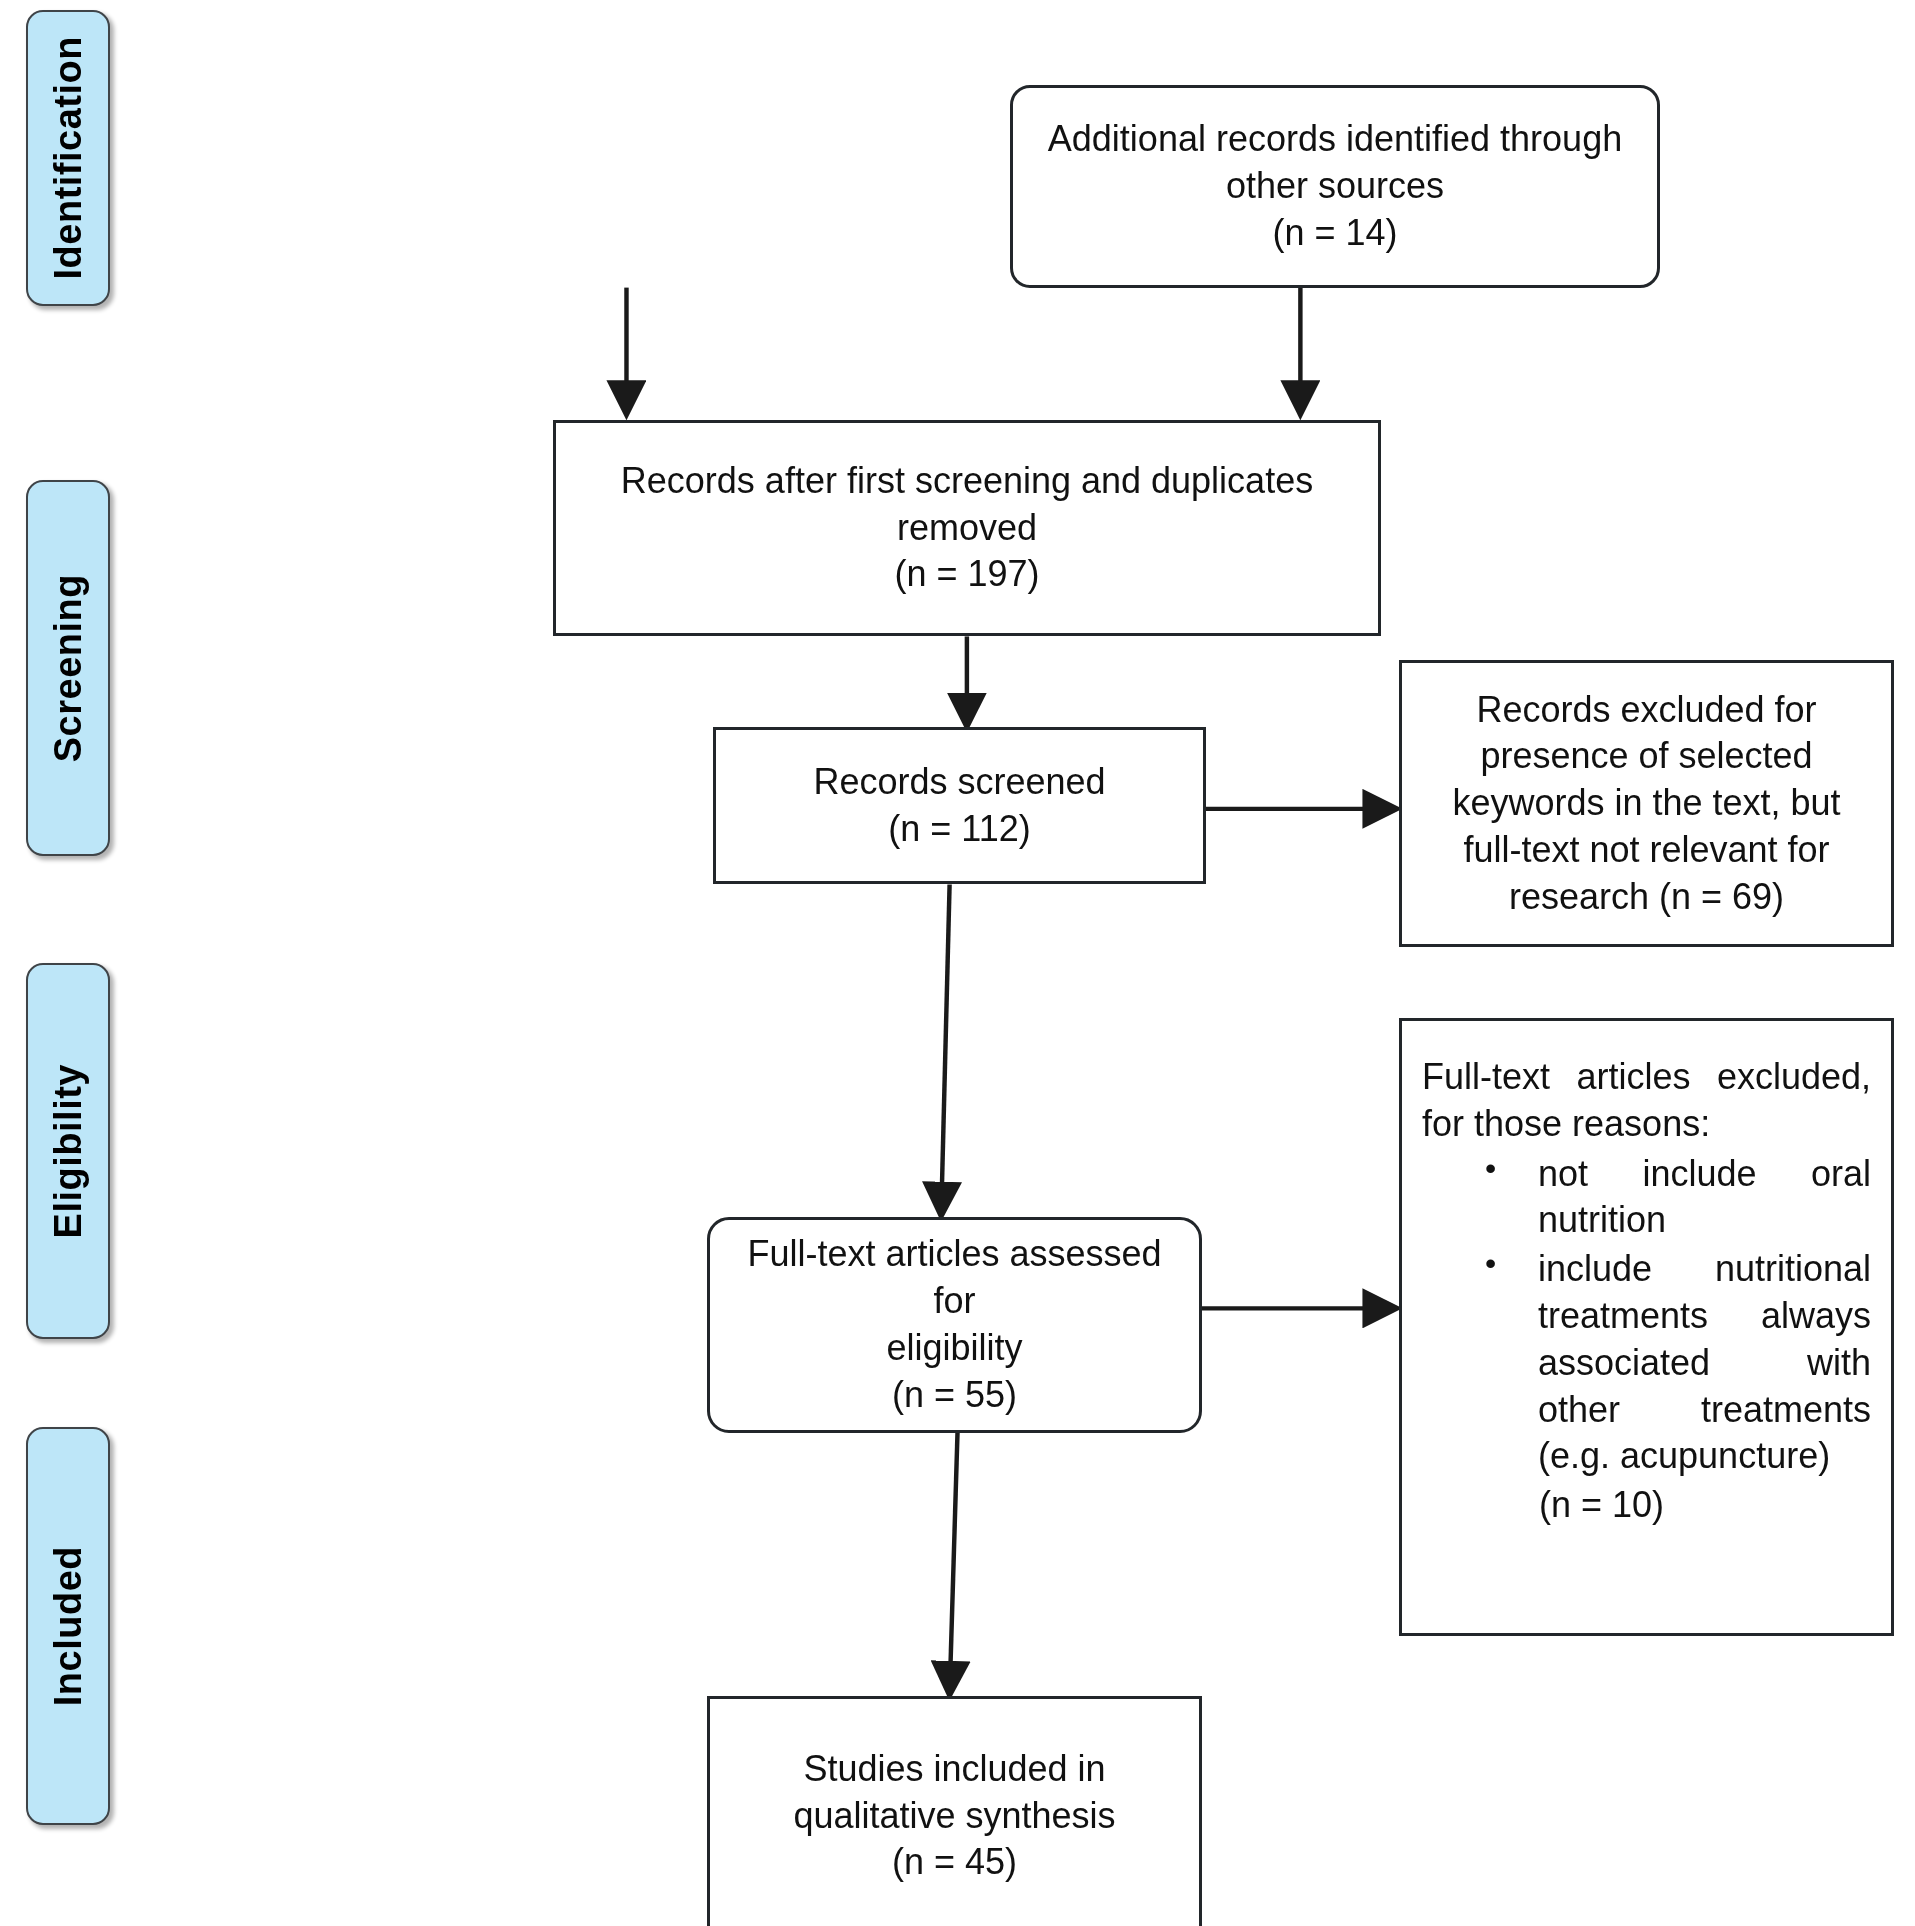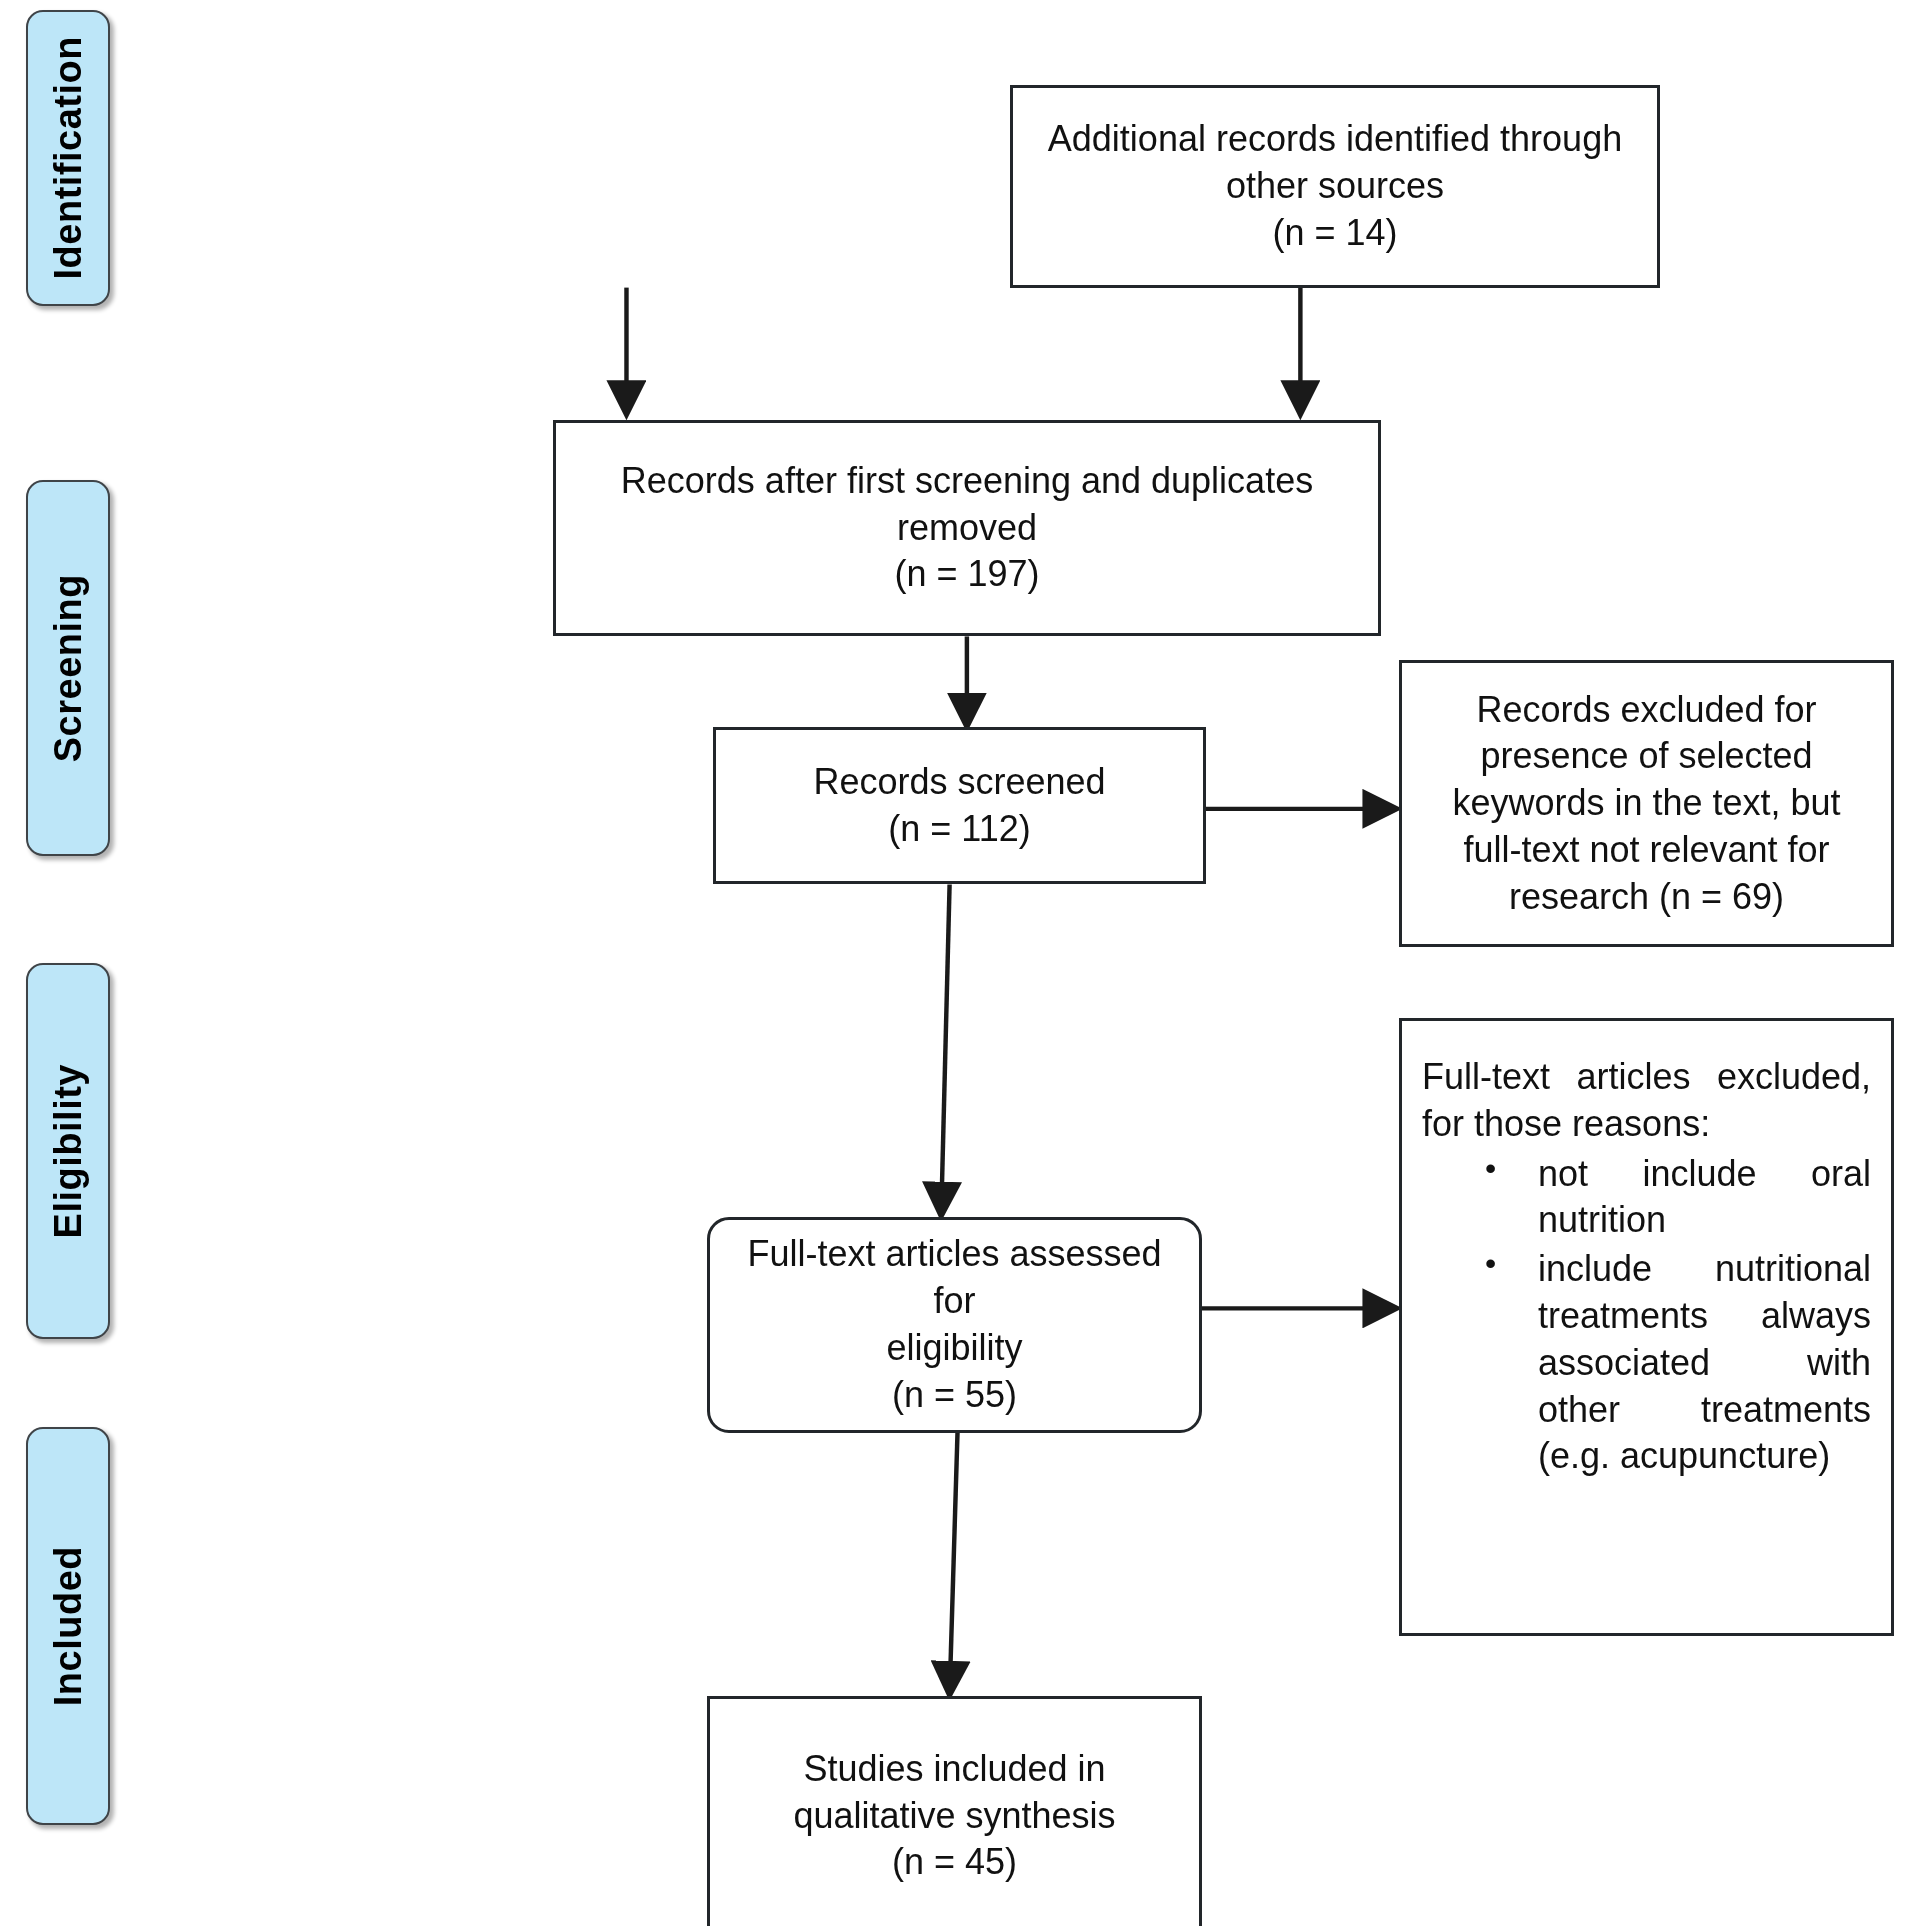--- a/index.html
+++ b/index.html
@@ -158,21 +158,21 @@
 
   <div class="phase-tab" style="left:26px; top:963px; width:84px; height:376px;">
     <span class="phase-label">Eligibility</span>
   </div>
 
   <div class="phase-tab" style="left:26px; top:1427px; width:84px; height:398px;">
     <span class="phase-label">Included</span>
   </div>
 
 
-  <div class="flow-box" style="left:1010px; top:85px; width:650px; height:203px;">
+  <div class="flow-box" style="left:1010px; top:85px; width:650px; height:203px;border-radius:20px;">
     <div class="box-text">Additional records identified through
 other sources
 (n = 14)</div>
   </div>
 
   <div class="flow-box" style="left:553px; top:420px; width:828px; height:216px;">
     <div class="box-text">Records after first screening and duplicates
 removed
 (n = 197)</div>
   </div>
@@ -192,20 +192,21 @@
 (n = 55)</div>
   </div>
 
   <div class="flow-box justified" style="left:1399px; top:1018px; width:495px; height:618px;">
     <div class="bullet-block">
       <p class="lead">Full-text articles excluded, for those reasons:</p>
       <ul>
         <li>not include oral nutrition</li>
         <li>include nutritional treatments always associated with other treatments (e.g. acupuncture)</li>
       </ul>
+      <p class="tail">(n = 10)</p>
     </div>
   </div>
 
   <div class="flow-box" style="left:707px; top:1696px; width:495px; height:240px;">
     <div class="box-text">Studies included in
 qualitative synthesis
 (n = 45)</div>
   </div>
 
 </div>

